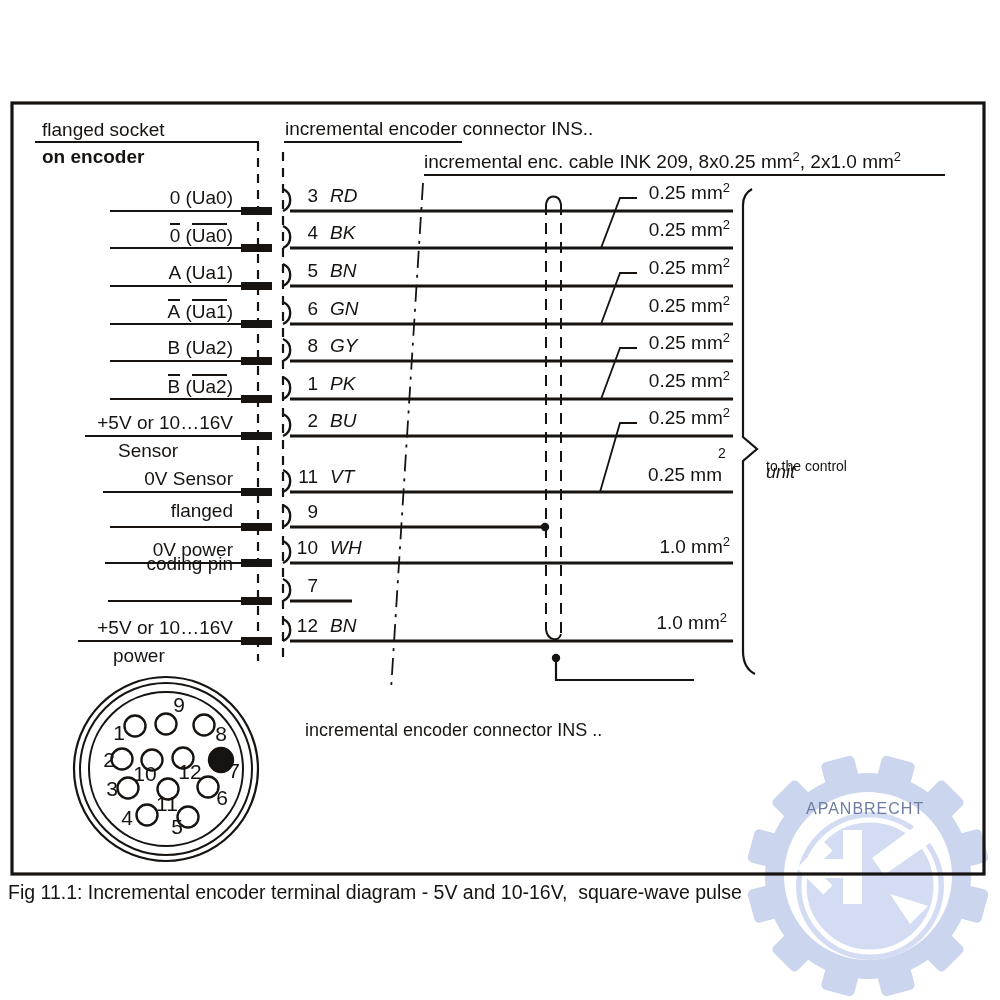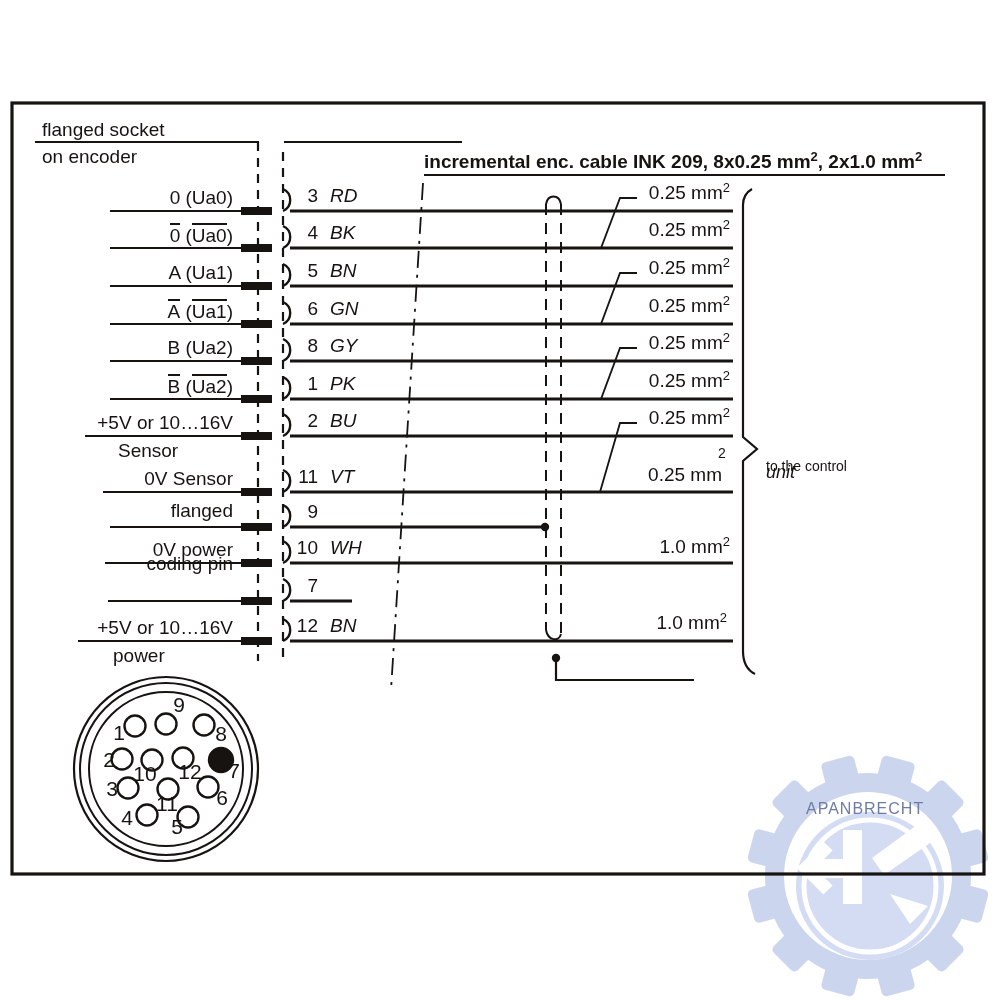--- a/index.html
+++ b/index.html
@@ -165,22 +165,25 @@
         <circle cx="128" cy="788" r="10.5"></circle>
         <circle cx="168" cy="789" r="10.5"></circle>
         <circle cx="208" cy="787" r="10.5"></circle>
         <circle cx="147" cy="815" r="10.5"></circle>
         <circle cx="188" cy="817" r="10.5"></circle>
       </g>
     </g>
   </svg>
 
   <div class="t" style="left:42px;top:119px;">flanged socket</div>
-  <div class="t" style="left:42px;top:146px;">on encoder</div>
-  <div class="t" style="left:424px;top:151px;font-weight:bold;">
+  <div class="t" style="left:42px;top:146px;font-weight:bold;">on encoder</div>
+  <div class="t" style="left:285px;top:118px;">
+    <span>incremental encoder connector</span><span> INS..</span>
+  </div>
+  <div class="t" style="left:424px;top:151px;">
     <span>incremental enc. cable INK 209, 8x0.25 mm</span><span class="sup2">2</span><span>, 2x1.0 mm</span><span class="sup2">2</span>
   </div>
 
   <div class="t sig" style="right:767px;top:187px;">0 (Ua0)</div>
   <div class="t sig" style="right:767px;top:223px;"><span class="ov">0</span><span> (</span><span class="ov">Ua0</span><span>)</span></div>
   <div class="t sig" style="right:767px;top:262px;">A (Ua1)</div>
   <div class="t sig" style="right:767px;top:299px;"><span class="ov">A</span><span> (</span><span class="ov">Ua1</span><span>)</span></div>
   <div class="t sig" style="right:767px;top:337px;">B (Ua2)</div>
   <div class="t sig" style="right:767px;top:374px;"><span class="ov">B</span><span> (</span><span class="ov">Ua2</span><span>)</span></div>
   <div class="t sig" style="right:767px;top:412px;">+5V or 10…16V</div>
@@ -263,18 +266,20 @@
   <span class="pinlab" style="left:145px;top:774px;">10</span>
   <span class="pinlab" style="left:190px;top:772px;">12</span>
   <span class="pinlab" style="left:234px;top:771px;">7</span>
   <span class="pinlab" style="left:112px;top:789px;">3</span>
   <span class="pinlab" style="left:167px;top:804px;">11</span>
   <span class="pinlab" style="left:222px;top:798px;">6</span>
   <span class="pinlab" style="left:127px;top:818px;">4</span>
   <span class="pinlab" style="left:177px;top:827px;">5</span>
 
   <div class="t note" style="left:305px;top:719px;">
+    <div>incremental encoder connector INS ..</div>
   </div>
 
   <div class="t wm-text" style="left:806px;top:800px;">APANBRECHT</div>
 
+  <div class="t caption" style="left:8px;top:882px;">Fig 11.1: Incremental encoder terminal diagram - 5V and 10-16V,  square-wave pulse</div>
 
 </div>
 
 </body></html>

